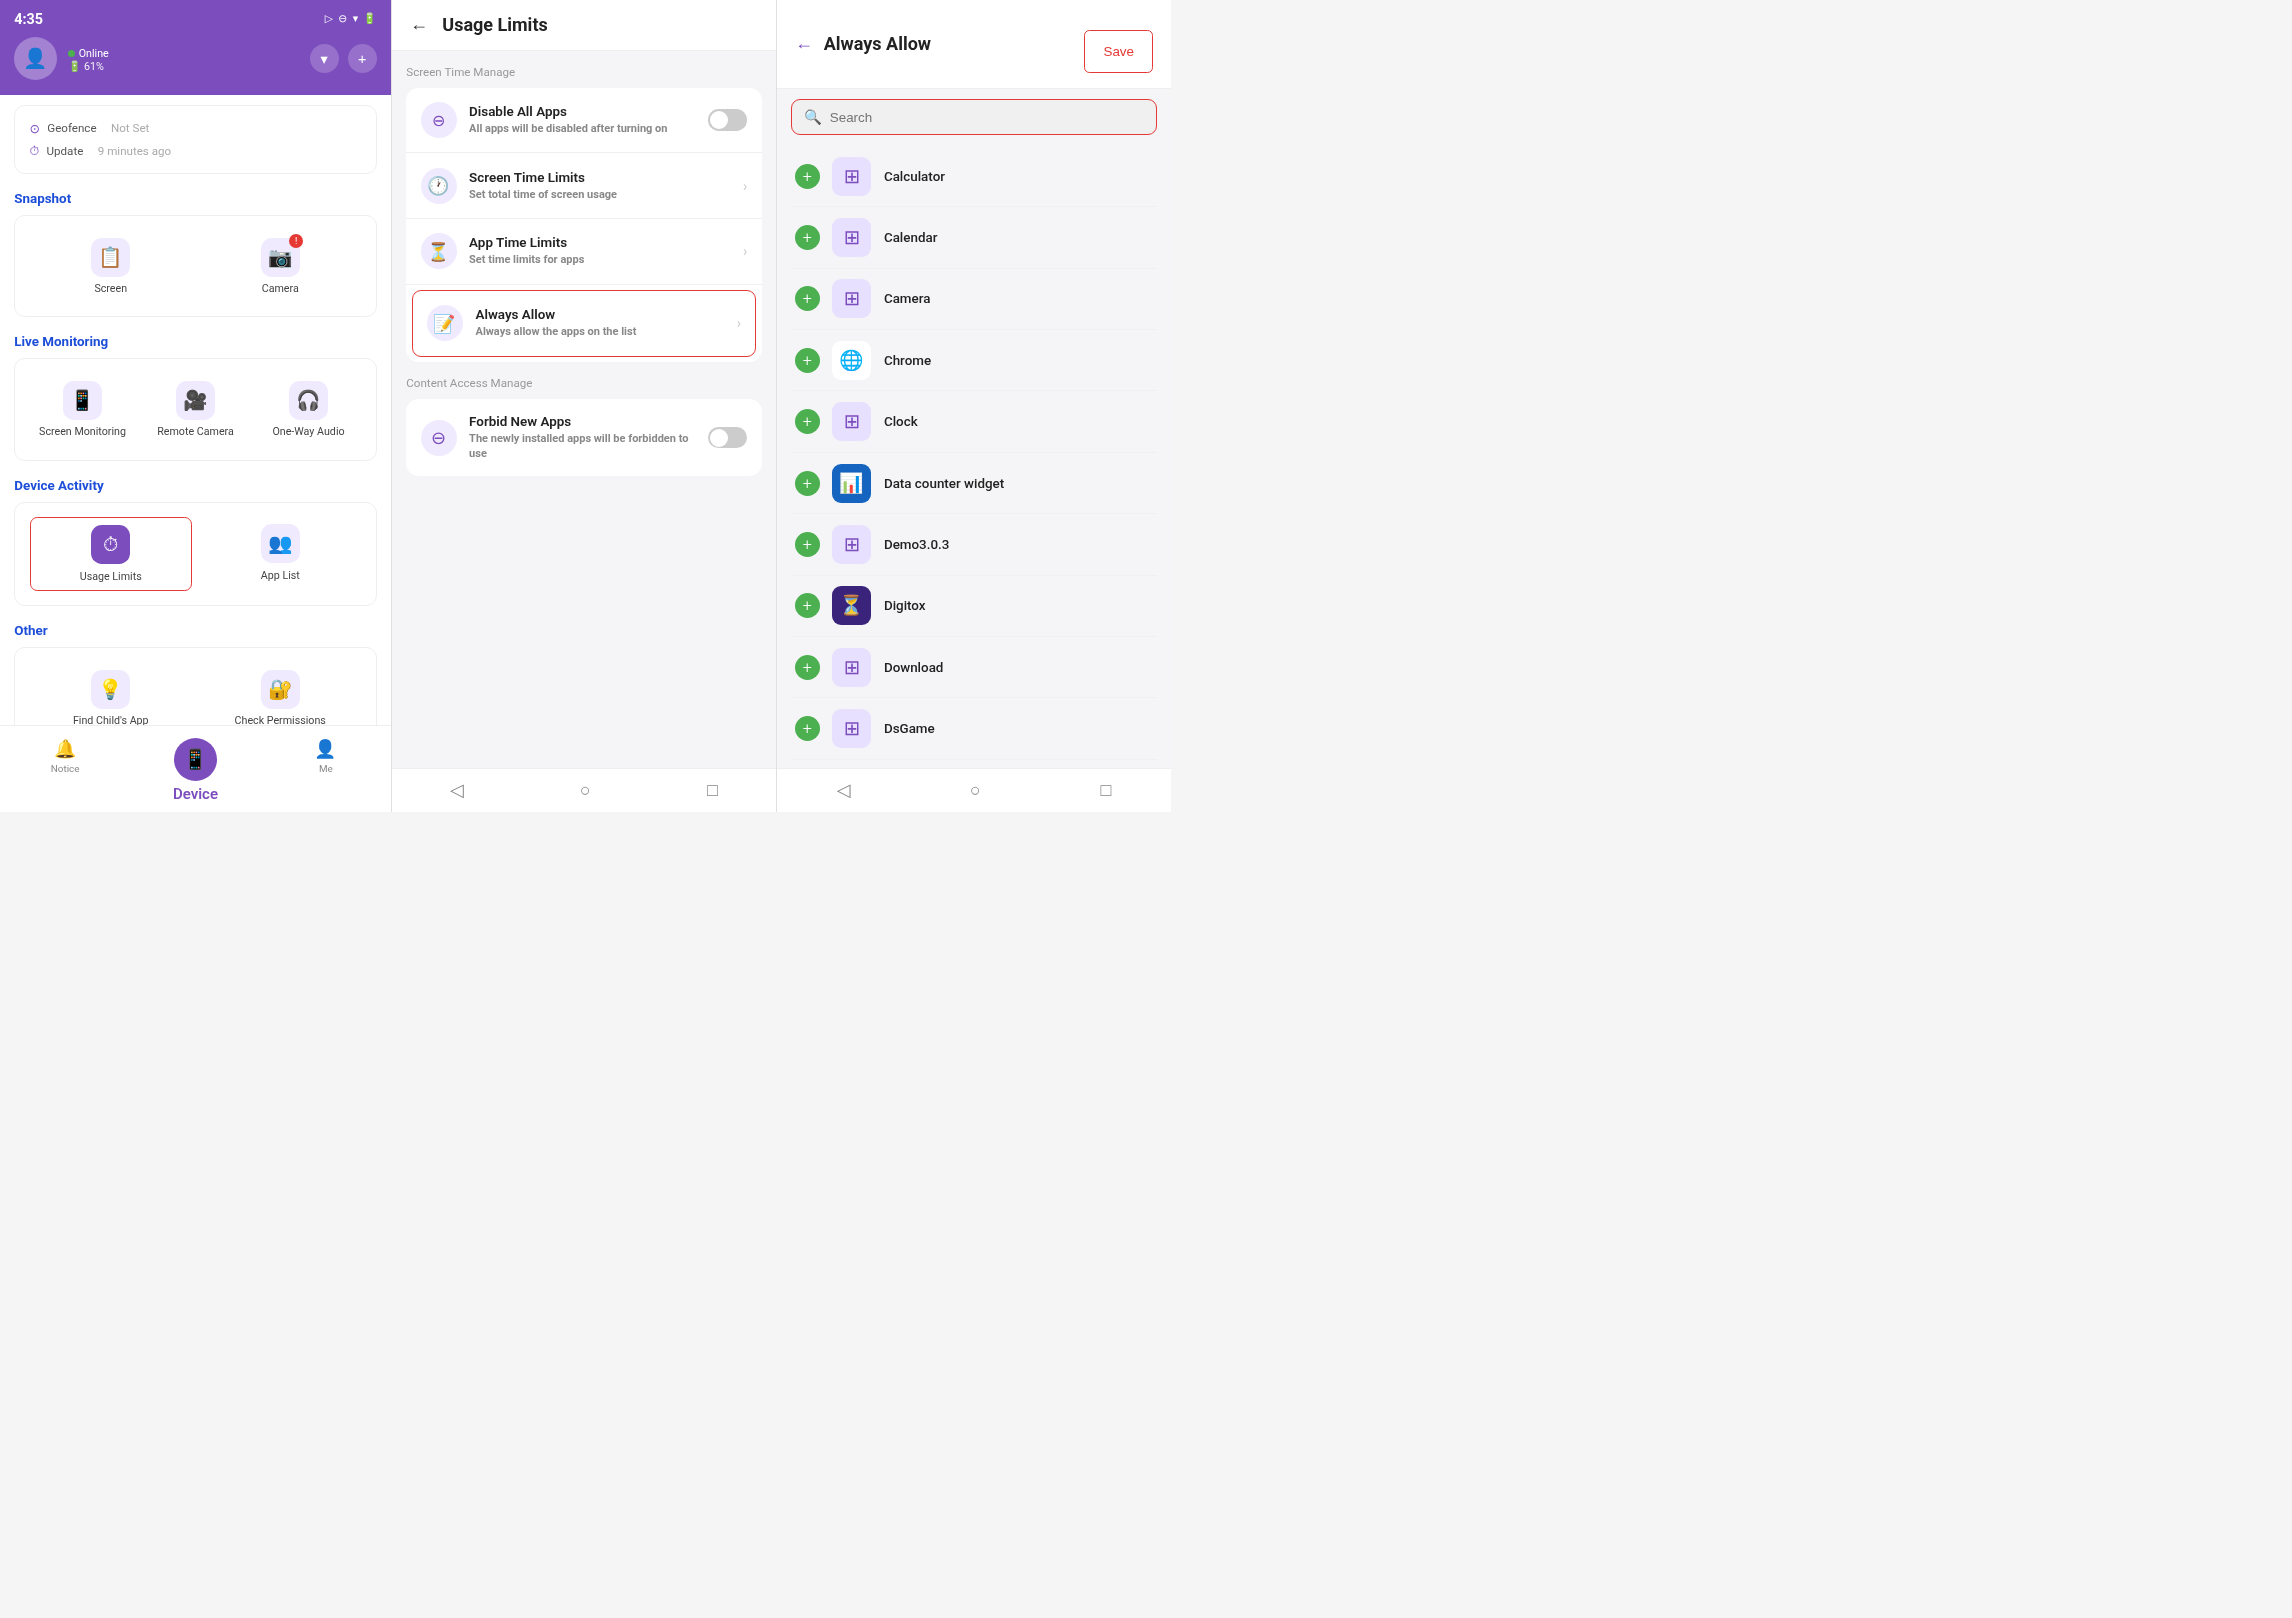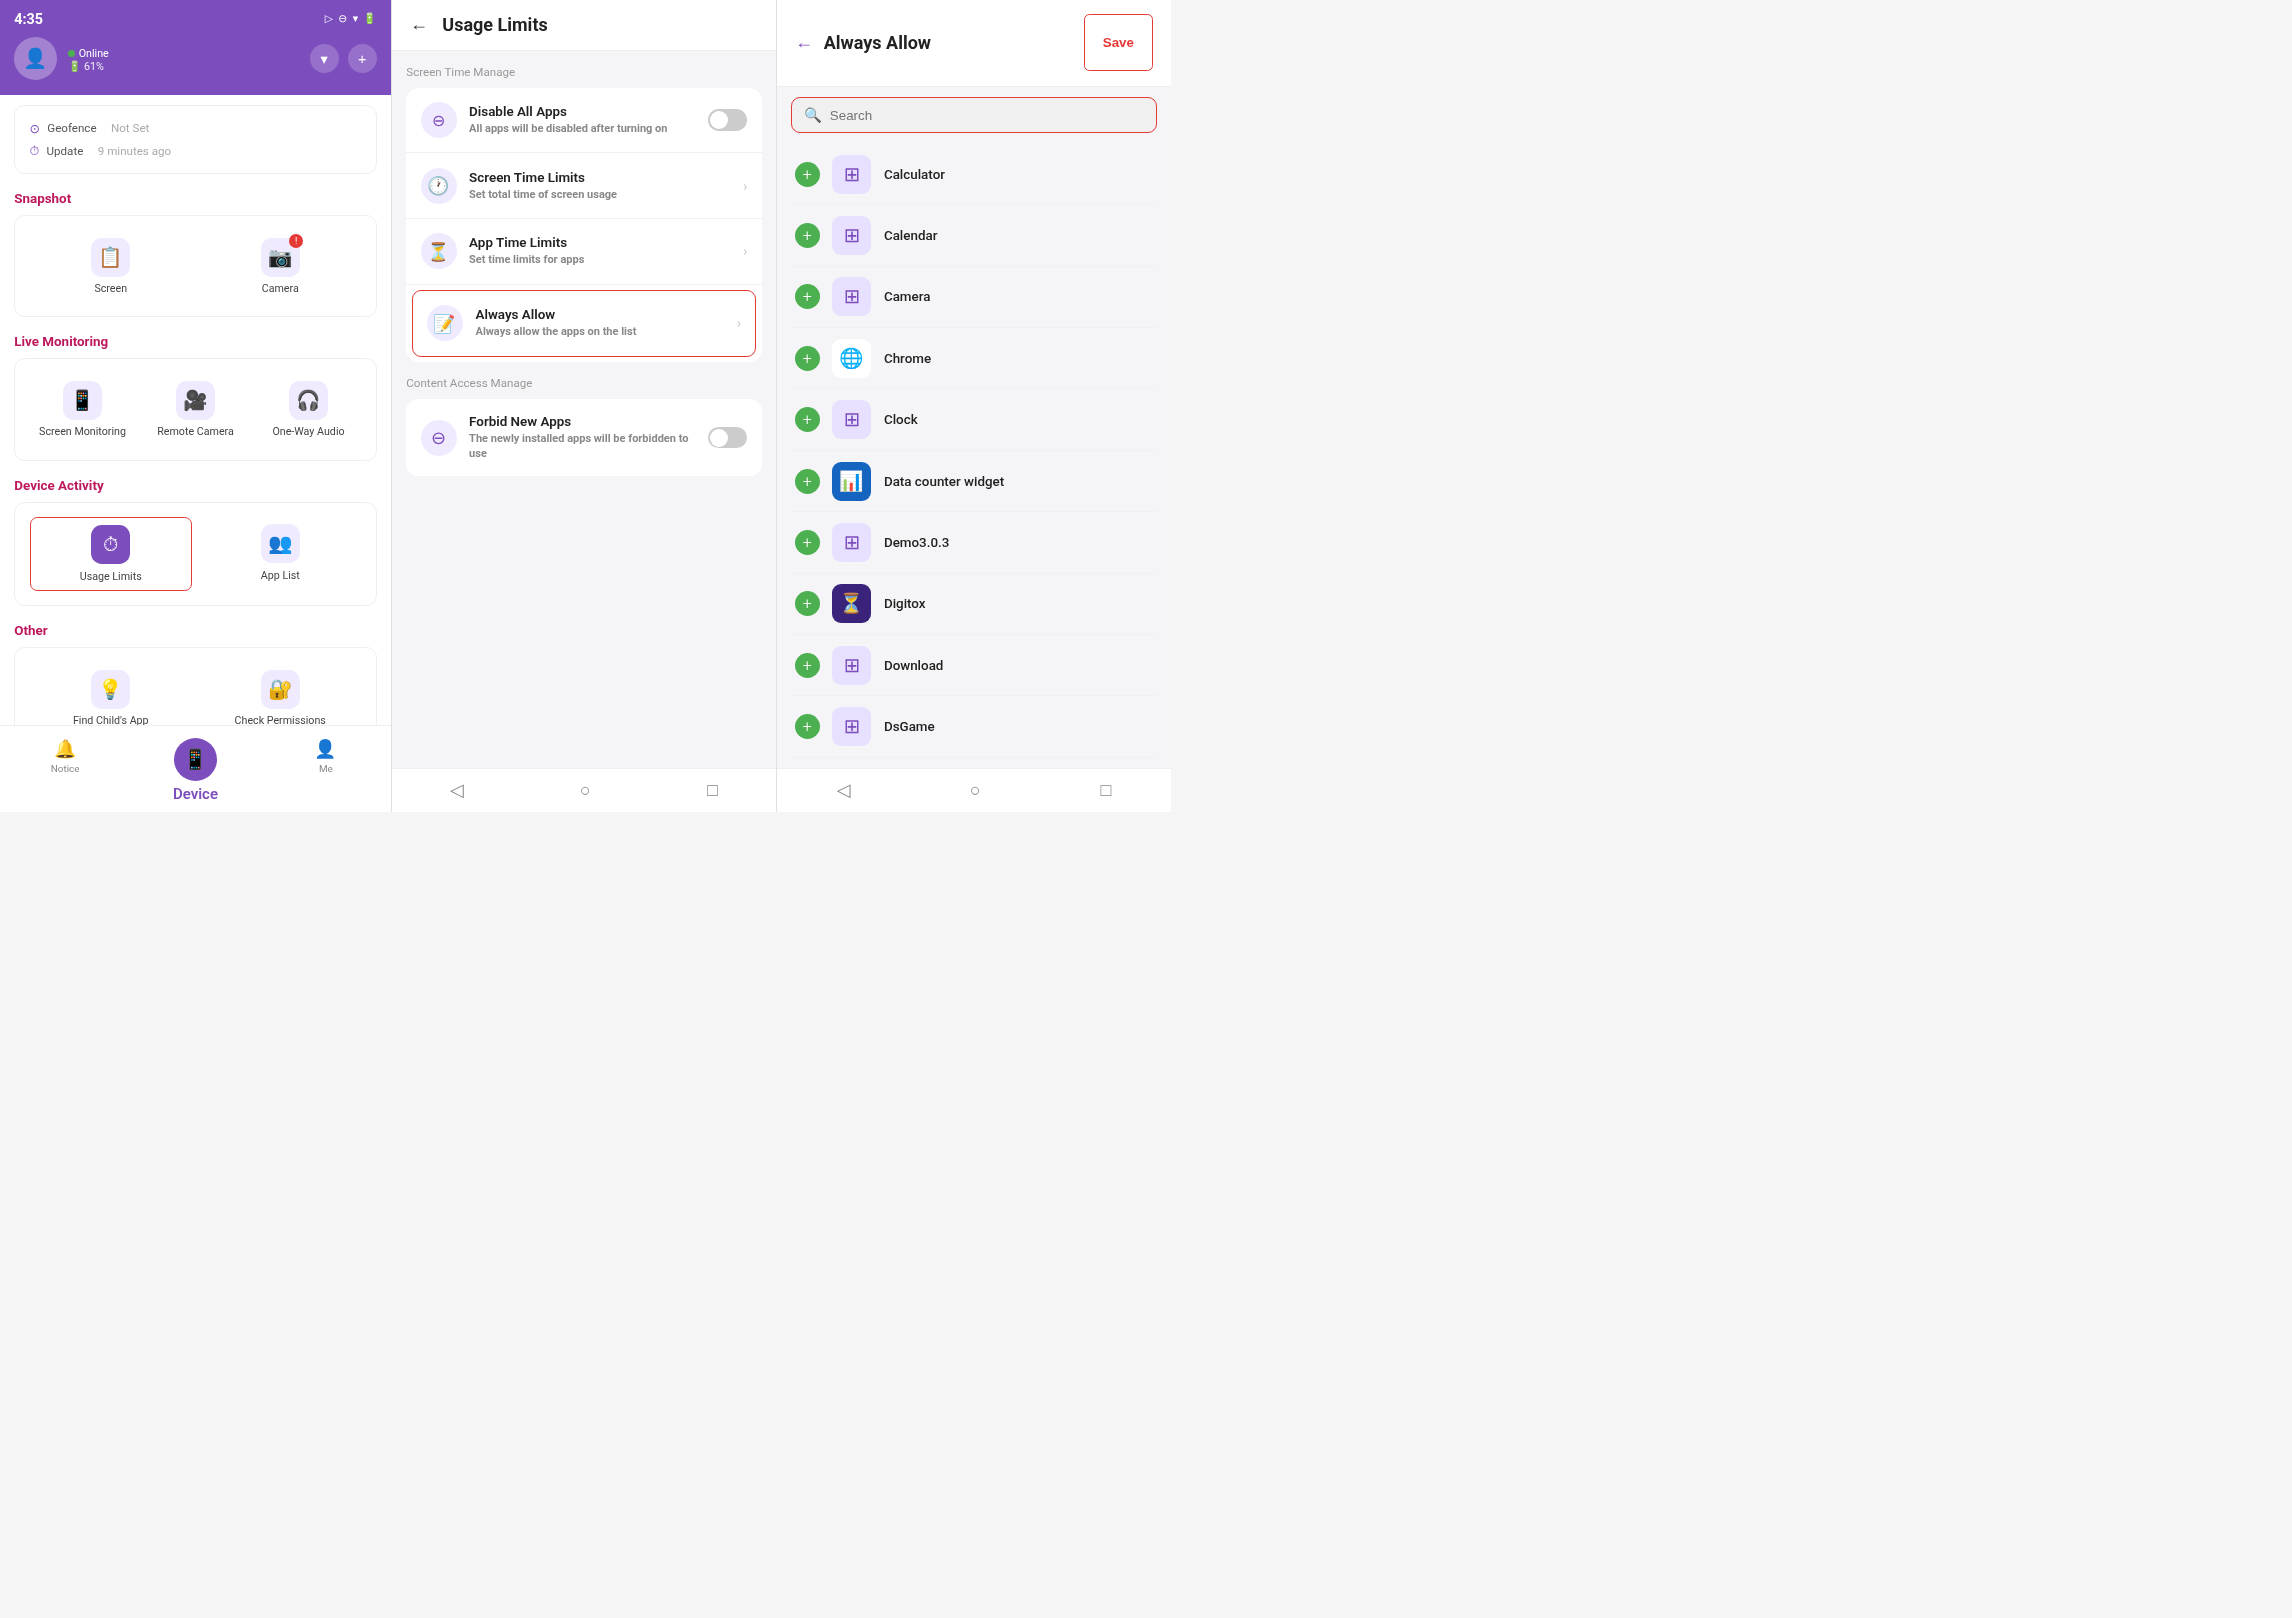--- a/index.html
+++ b/index.html
@@ -76,21 +76,21 @@
       margin-bottom: 14.3px;
     }
     .info-row {
       display: flex; align-items: center; gap: 7.2px;
       font-size: 11.6px; color: #555;
       padding: 3.6px 0;
     }
     .info-icon { color: #7c4dbd; font-size: 12.5px; }
 
     .section-title {
-      font-size: 13.4px; font-weight: 700; color: #be185d;
+      font-size: 13.4px; font-weight: 700; color: #1d4ed8;
       margin: 17px 0 9px;
     }
 
     .grid-card {
       background: #fff;
       border: 0.9px solid #eee;
       border-radius: 10.7px;
       padding: 14.3px;
       margin-bottom: 14.3px;
     }
@@ -254,24 +254,25 @@
     }
     .right-header .back-btn { margin-right: 10.7px; color: #7c4dbd; }
     .right-title {
       font-size: 18px; font-weight: 700; color: #222;
       flex: 1;
     }
     .save-btn {
       background: none;
       border: 1.8px solid #e53935;
       color: #e53935;
-      font-size: 13.4px; font-weight: 700;
-      padding: 20px 18px;
+      font-size: 13.4px; font-weight: 400;
+      padding: 13px 18px;
       border-radius: 5.4px;
       cursor: pointer;
+      margin-top: 16px;
     }
     .search-bar {
       margin: 10.7px 14.3px;
       background: #f0f0f0;
       border: 1.8px solid #e53935;
       border-radius: 9px;
       display: flex; align-items: center; gap: 7.2px;
       padding: 9px 12.5px;
     }
     .search-icon { color: #999; font-size: 14.3px; }

